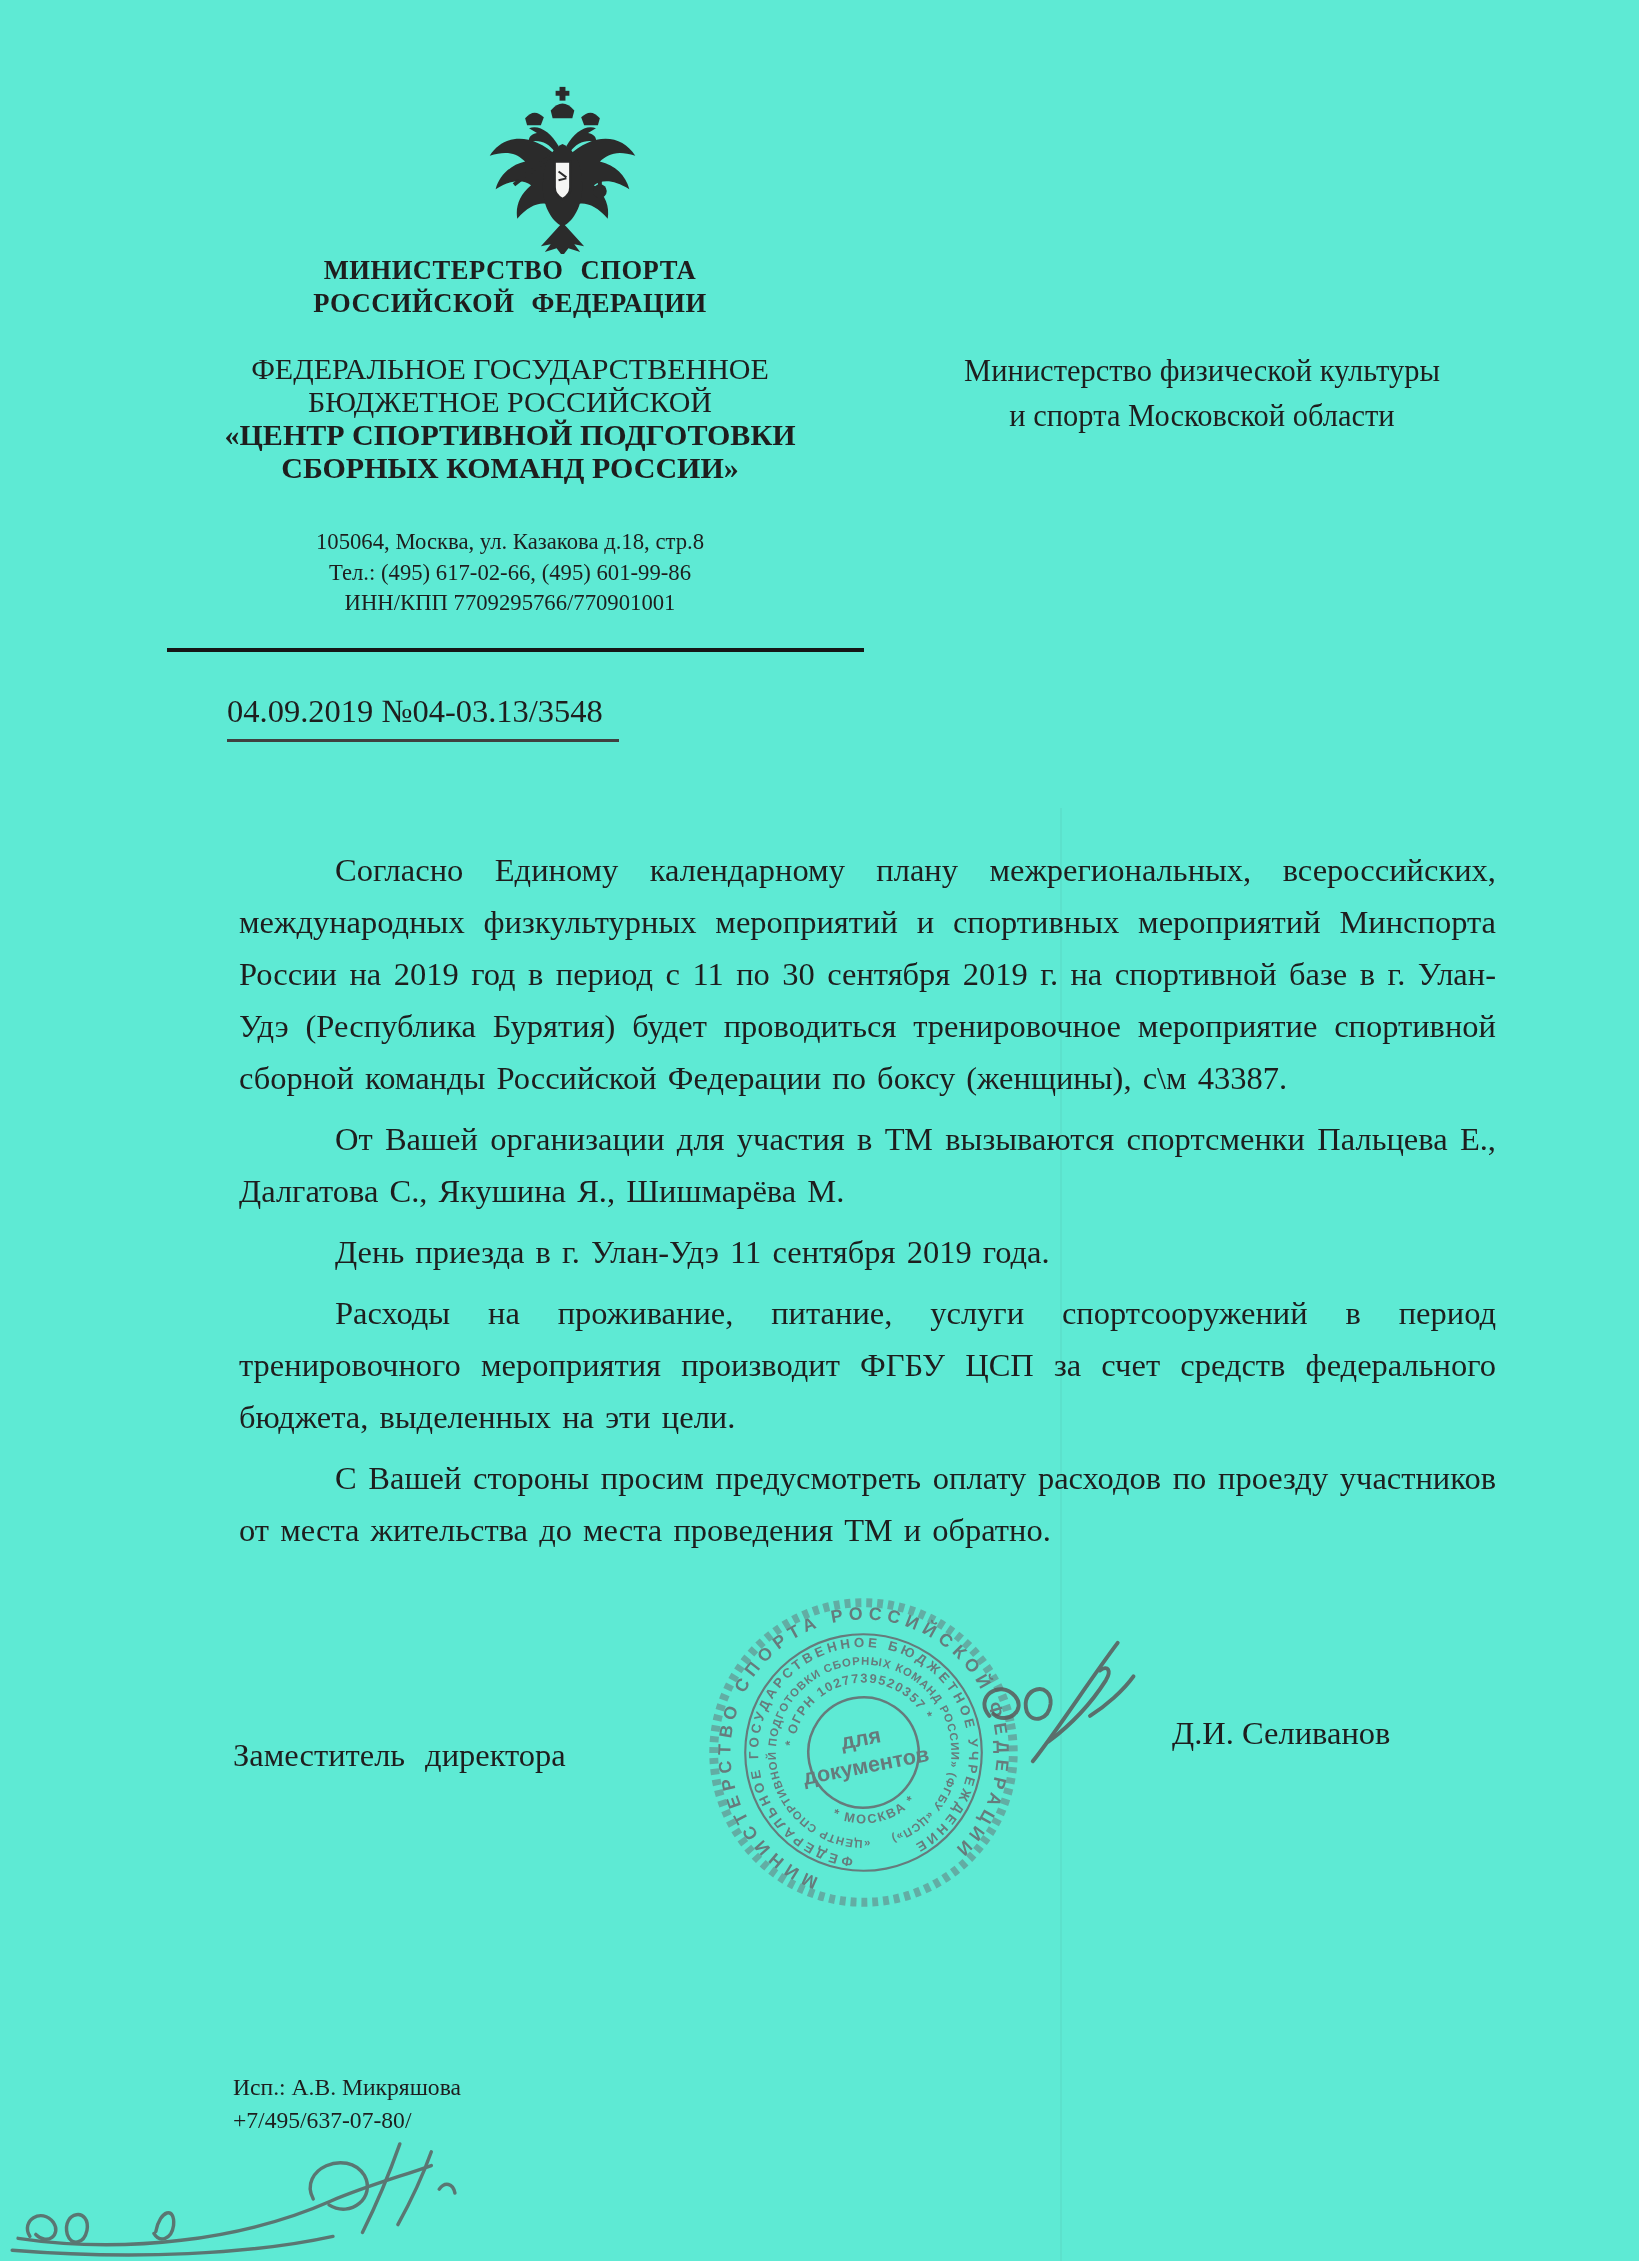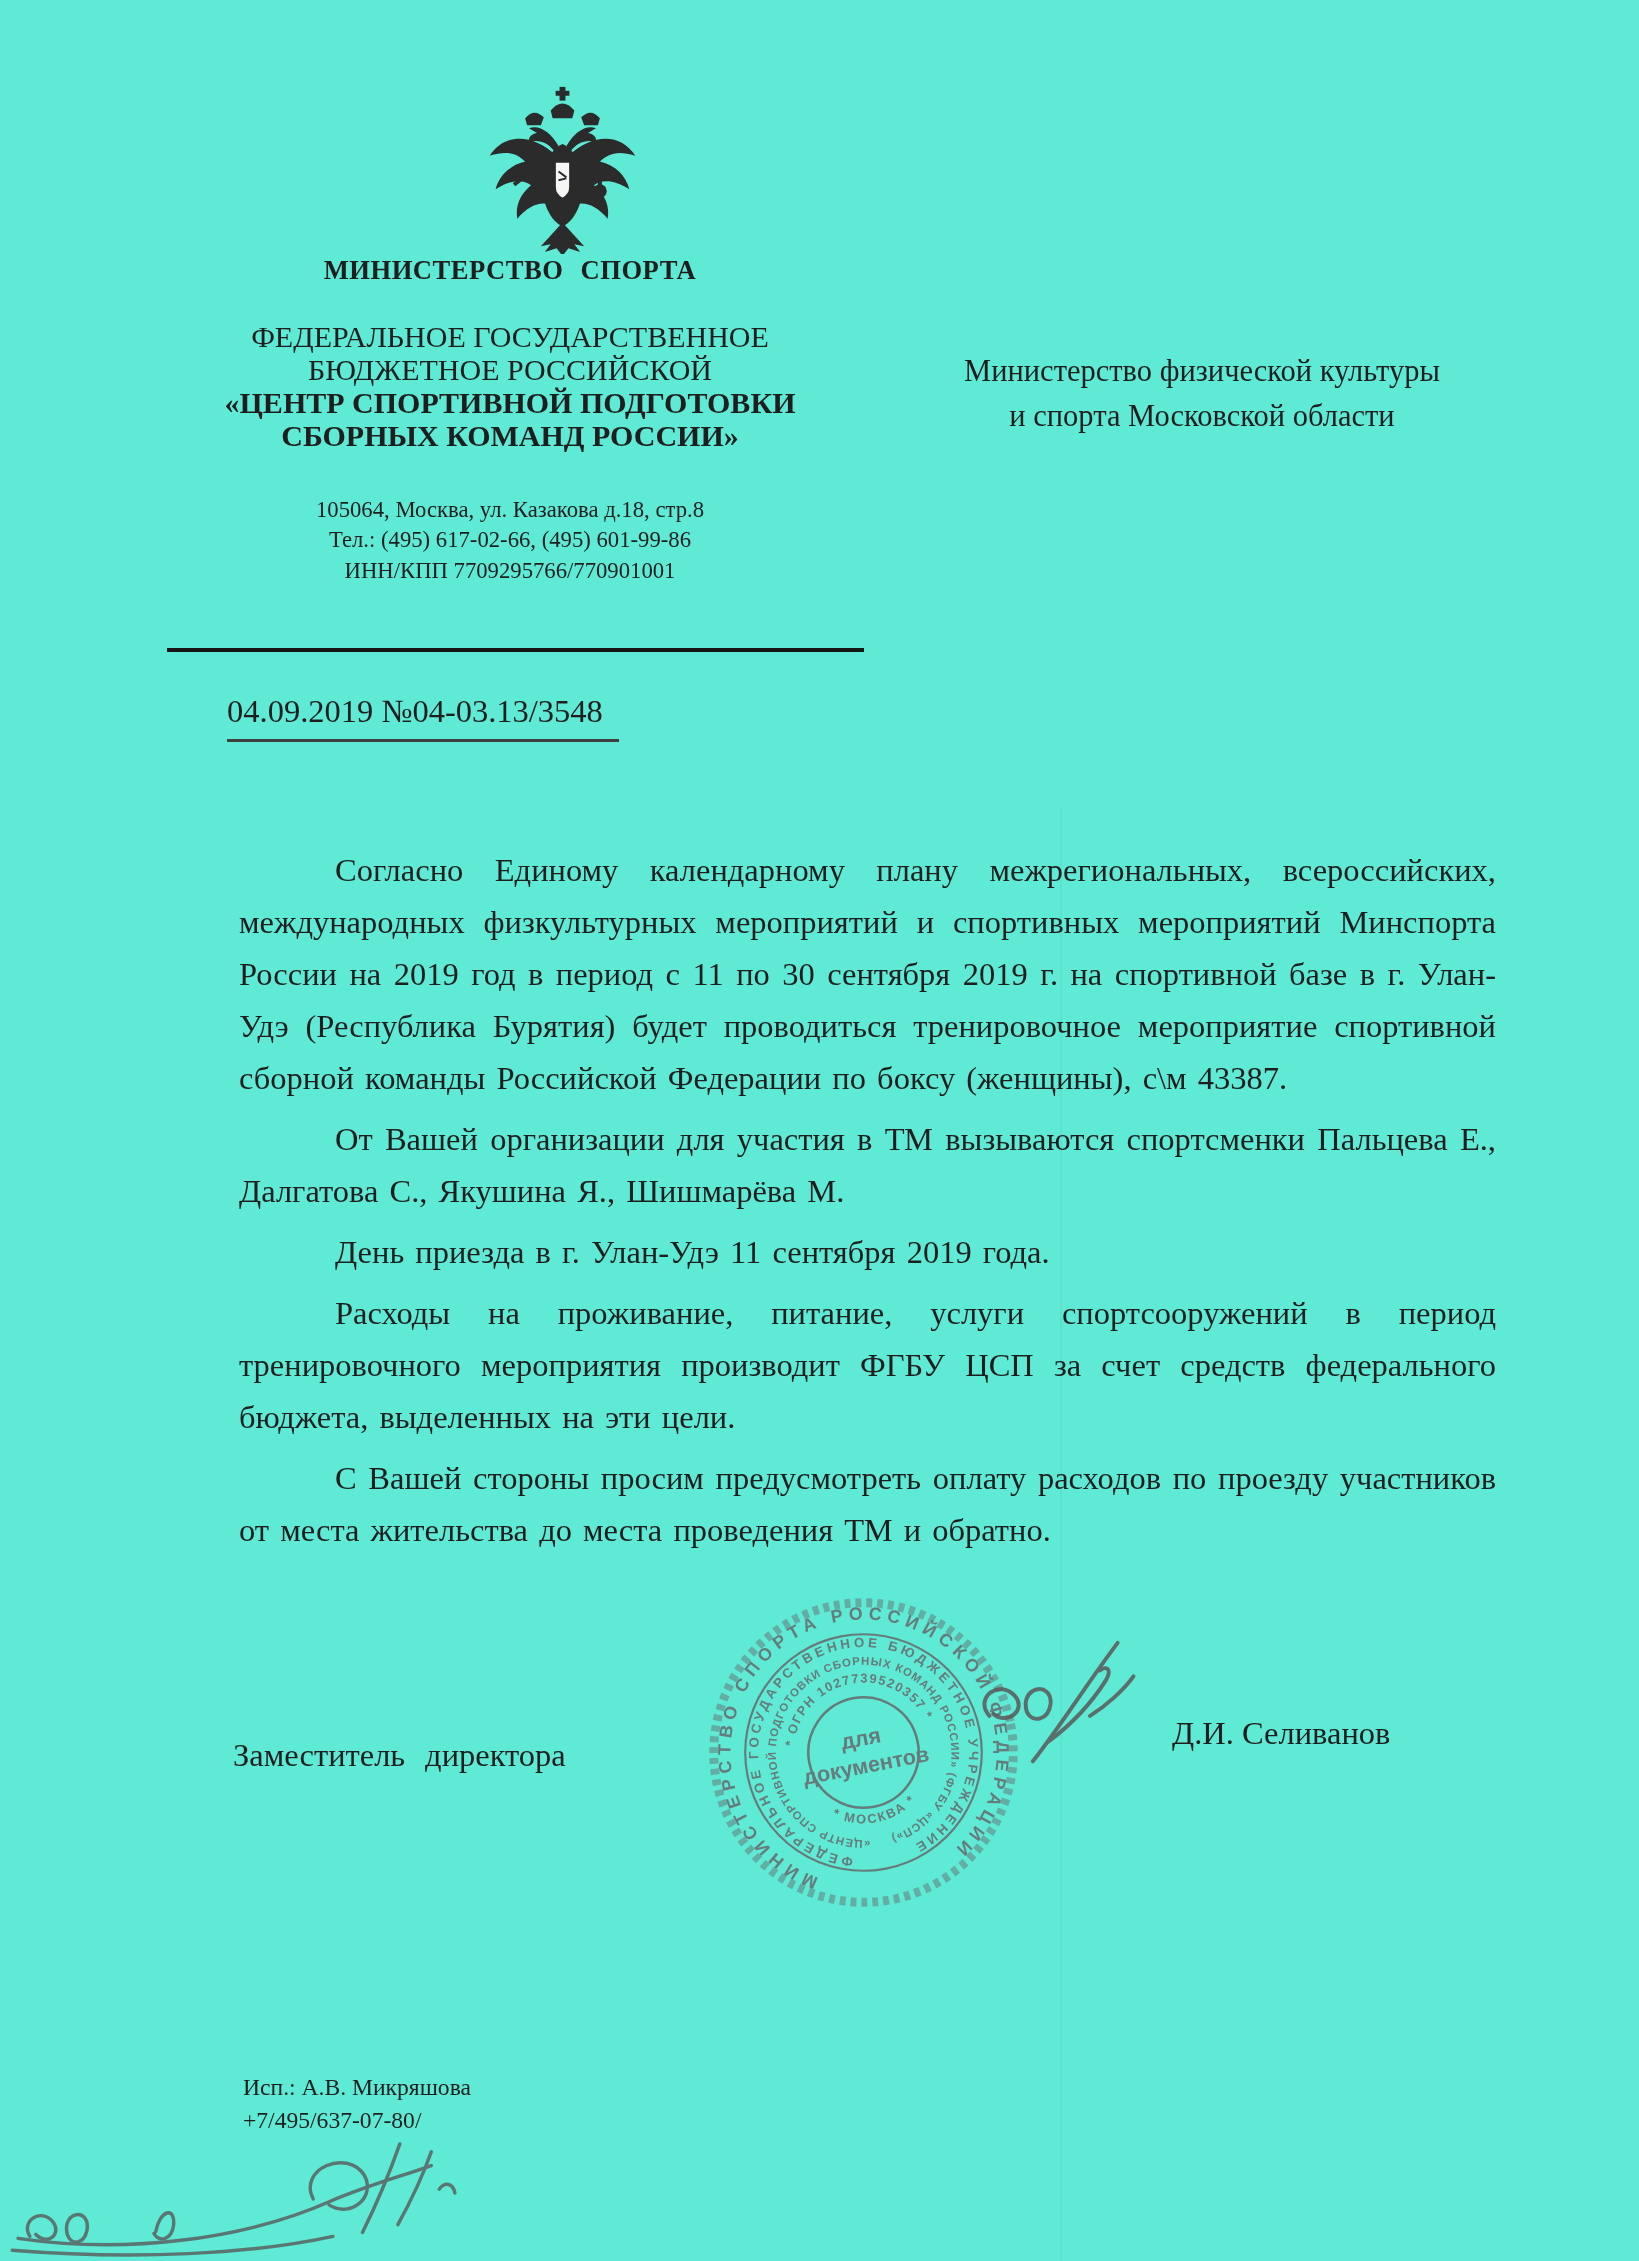--- a/index.html
+++ b/index.html
@@ -15,21 +15,21 @@
   .addressee{left:883px;top:349px;width:638px;text-align:center;font-size:30.5px;line-height:45px;}
   .divider{left:167px;top:648px;width:697px;height:3.9px;background:#161616;}
   .reference{left:227px;top:693px;font-size:32.5px;border-bottom:3px solid #404040;padding:0 15.8px 8.9px 0;display:inline-block;}
   .body-text{left:230px;top:835px;width:1275px;font-size:32.5px;line-height:52px;text-align:justify;word-spacing:3px;}
   .body-text p{margin:9px;text-indent:96px;}
   .sig-title{left:233px;top:1737px;font-size:32.5px;word-spacing:11.8px;}
   .sig-name{left:1172px;top:1715px;font-size:32.5px;}
   .stamp{left:694px;top:1583px;width:339px;height:339px;transform:rotate(-11deg);color:var(--stamp,#6a6a6e);opacity:.85;}
   .stamp text{fill:currentColor;font-family:"Liberation Sans",sans-serif;font-weight:bold;}
   .sig-over{left:942px;top:1625px;}
-  .executor{left:243px;top:2071px;font-size:23.6px;line-height:33px;}
+  .executor{left:233px;top:2071px;font-size:23.6px;line-height:33px;}
   .sig-bottom{left:5.9px;top:2138px;}
   .fold{left:1060px;top:808px;width:2px;height:1454px;background:rgba(60,60,60,.05);}
 </style>
 </head>
 <body>
 
 <div class="page">
 
   <div class="abs fold"></div>
 
@@ -49,20 +49,21 @@
       <rect x="36" y="86" width="46" height="4" transform="rotate(-38 58 88)"></rect>
       <circle cx="128" cy="108" r="7"></circle>
       <rect x="126" y="97" width="4" height="7"></rect>
       <path d="M82 78 h16 v26 q0 8 -8 12 q-8 -4 -8 -12 z" fill="#f6f6f4" stroke="#2b2b2b" stroke-width="2.5"></path>
       <path d="M86 88 l8 6 m-8 3 l8 -2" stroke="#2b2b2b" stroke-width="2" fill="none"></path>
     </g>
   </svg>
 
   <div class="abs header-left">
     <div class="ministry">МИНИСТЕРСТВО СПОРТА</div>
+    <div class="ministry">РОССИЙСКОЙ ФЕДЕРАЦИИ</div>
     <div class="org">
       <div>ФЕДЕРАЛЬНОЕ ГОСУДАРСТВЕННОЕ</div>
       <div>БЮДЖЕТНОЕ РОССИЙСКОЙ</div>
       <div class="b">«ЦЕНТР СПОРТИВНОЙ ПОДГОТОВКИ</div>
       <div class="b">СБОРНЫХ КОМАНД РОССИИ»</div>
     </div>
     <div class="addr">
       <div>105064, Москва, ул. Казакова д.18, стр.8</div>
       <div>Тел.: (495) 617-02-66, (495) 601-99-86</div>
       <div>ИНН/КПП 7709295766/770901001</div>

